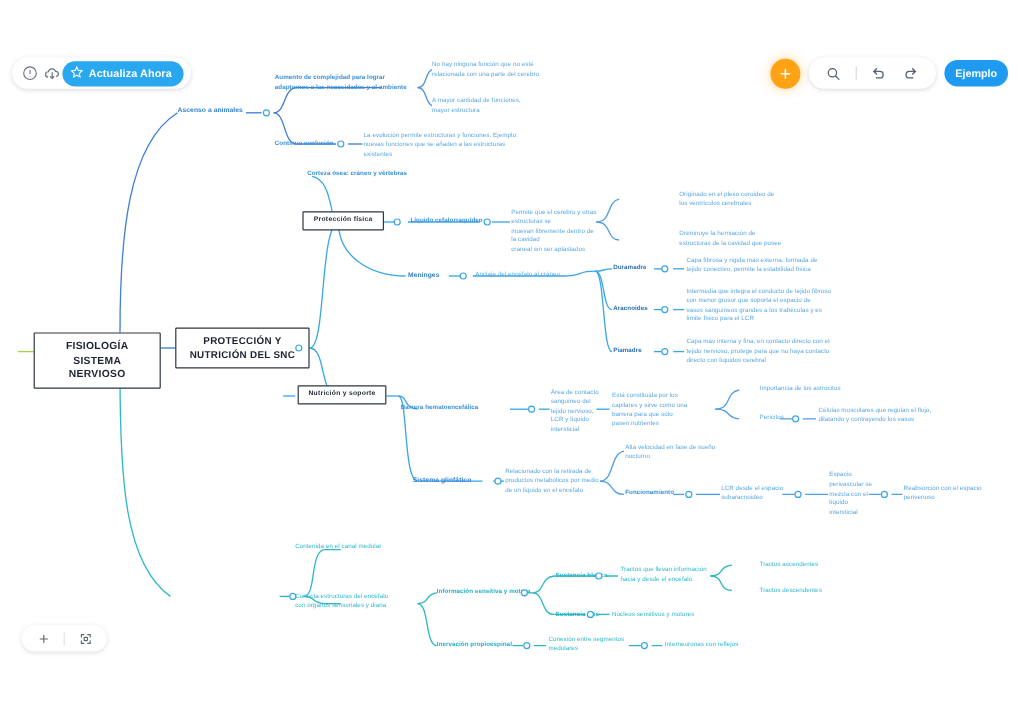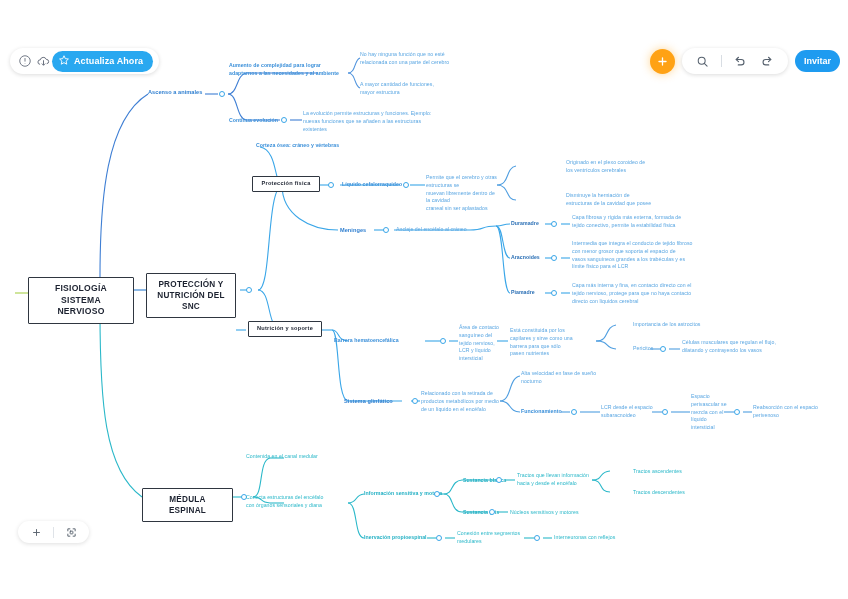--- a/index.html
+++ b/index.html
@@ -184,21 +184,21 @@
         </svg>
       </span>
       <span class="icon-btn">
         <svg width="14" height="14" viewBox="0 0 24 24" fill="none" stroke="#55606d" stroke-width="1.9" stroke-linecap="round">
           <path d="M18 9.5H9.8a4.6 4.6 0 0 0 0 9.2H15"></path>
             <polyline points="14.6,5.6 18.6,9.5 14.6,13.2"></polyline>
         </svg>
       </span>
     </div>
     <div class="pill-invite">
-      <span>Invitar</span>
+      <span>Ejemplo</span>
     </div>
   </div>
 
   <div class="bl-controls">
     <span class="icon-btn">
       <svg width="11" height="11" viewBox="0 0 24 24" fill="none" stroke="#5b646f" stroke-width="2.1" stroke-linecap="round">
         <line x1="12" y1="5.5" x2="12" y2="18.5"></line>
           <line x1="5.5" y1="12" x2="18.5" y2="12"></line>
       </svg>
     </span>
@@ -310,29 +310,26 @@
     </g>
   </svg>
 
   <div id="canvas">
 
     <div class="node" style="left:28px; top:277px; width:106px;">
       <div class="box root">FISIOLOGÍA SISTEMA
 NERVIOSO</div>
     </div>
 
-    <div class="node" style="left:146px; top:273px; width:90px;">
+    <div class="node" style="left:146px; top:273px; width:112px;">
       <div class="box">PROTECCIÓN Y
 NUTRICIÓN DEL SNC</div>
     </div>
     <div class="pip" style="left:246px; top:287px;"></div>
 
-    <div class="node" style="left:142px; top:488px; width:91px;">
-      <div class="box">MÉDULA ESPINAL</div>
-    </div>
     <div class="pip" style="left:241px; top:494px;"></div>
 
     <div class="node" style="left:148px; top:88px;">
       <div class="lbl t1">Ascenso a animales</div>
     </div>
     <div class="pip" style="left:219px; top:91px;"></div>
 
     <div class="node" style="left:229px; top:62px; width:120px;">
       <div class="lbl t2">Aumento de complejidad para lograr
 adaptarnos a las necesidades y al ambiente</div>

